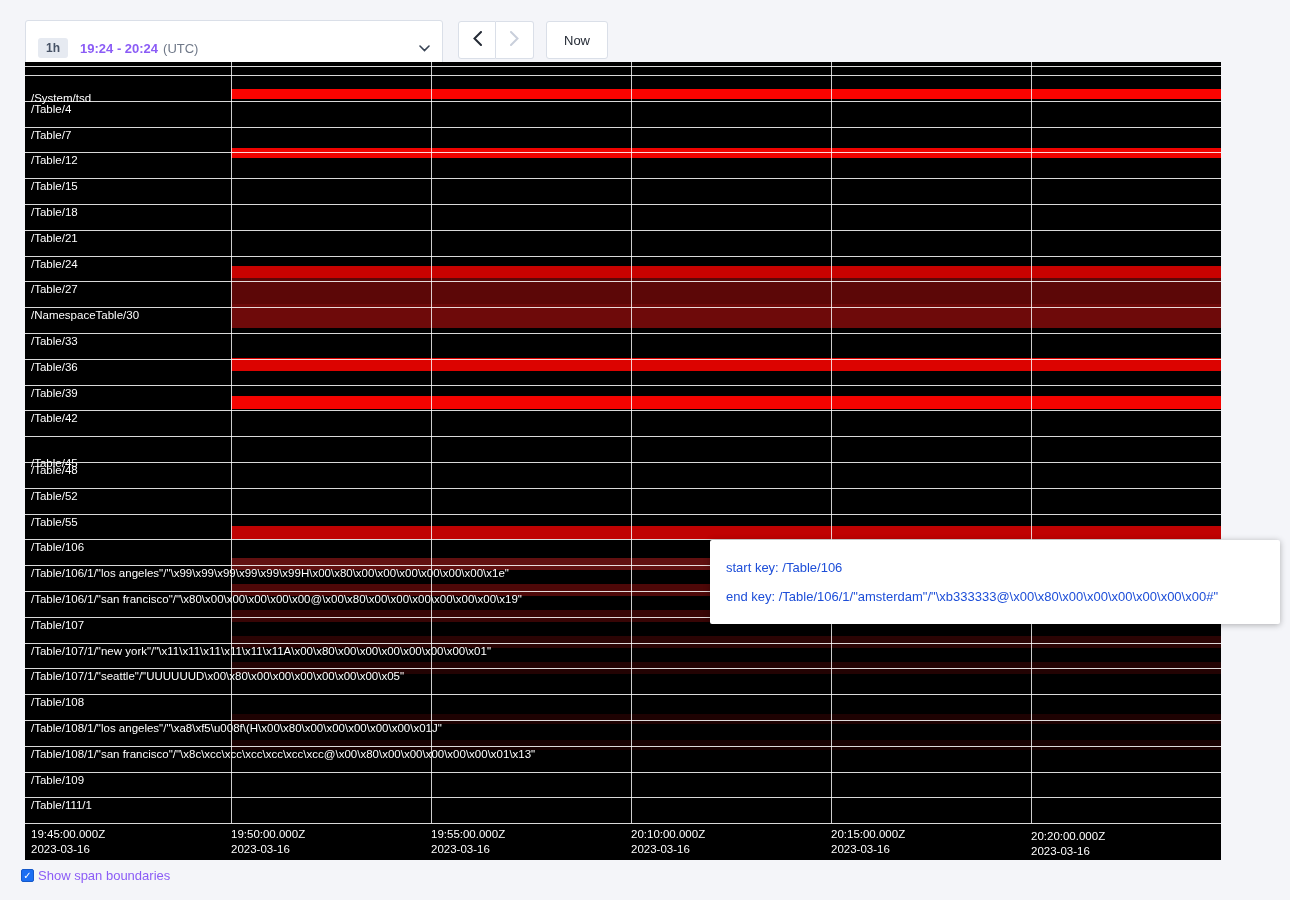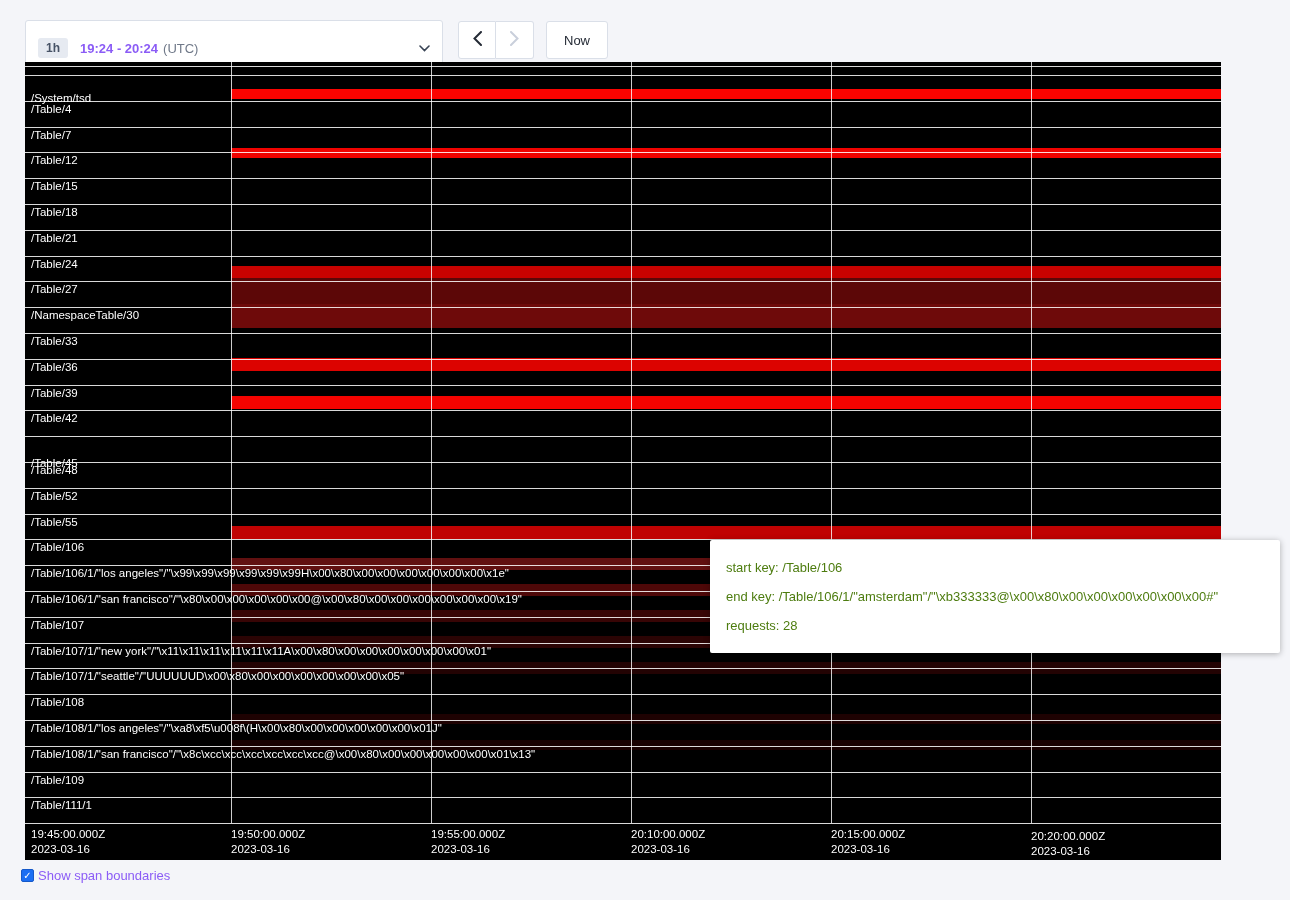--- a/index.html
+++ b/index.html
@@ -31,21 +31,21 @@
     background:#000; overflow:hidden; }
   .band { position:absolute; }
   .hline { position:absolute; left:0; width:100%; height:1px; background:rgba(255,255,255,0.85); }
   .vline { position:absolute; top:0; width:1px; background:rgba(255,255,255,0.8); }
   .row-label { position:absolute; left:6px; color:#fff; font-size:11.5px; white-space:nowrap; }
   .tick { position:absolute; color:#fff; font-size:11.5px; line-height:15px; }
 
   
   .tooltip { position:absolute; left:710px; top:540px; width:570px; background:#fff;
     border-radius:2px; box-shadow:0 1px 6px rgba(0,0,0,0.3); padding:6px 16px; z-index:5; }
-  .tooltip p { font-size:13px; color:#4d7c0f; margin:14px 0; white-space:nowrap; overflow:hidden; }
+  .tooltip p { font-size:13px; color:#1d4ed8; margin:14px 0; white-space:nowrap; overflow:hidden; }
 
   
   .footer { position:absolute; left:21px; top:868px; display:flex; align-items:center; gap:4px; }
   .checkbox { width:13px; height:13px; background:#1b6ef3; border:1px solid #1559c9;
     border-radius:2px; color:#fff; font-size:10px; line-height:12px; text-align:center; cursor:pointer; }
   .footer-label { font-size:13px; color:#8b5cf6; }
 </style>
 </head>
 <body>
 
@@ -182,19 +182,18 @@
     </div>
     <div class="tick" style="left: 1006px; top: 767px;">
       <div>20:20:00.000Z</div>
       <div>2023-03-16</div>
     </div>
   </div>
 
 <div class="tooltip">
   <p>start key: /Table/106</p>
   <p>end key: /Table/106/1/"amsterdam"/"\xb333333@\x00\x80\x00\x00\x00\x00\x00\x00#"</p>
-  <p>requests: 28</p>
 </div>
 
 <div class="footer">
   <span class="checkbox">✓</span>
   <span class="footer-label">Show span boundaries</span>
 </div>
 
 </body></html>

